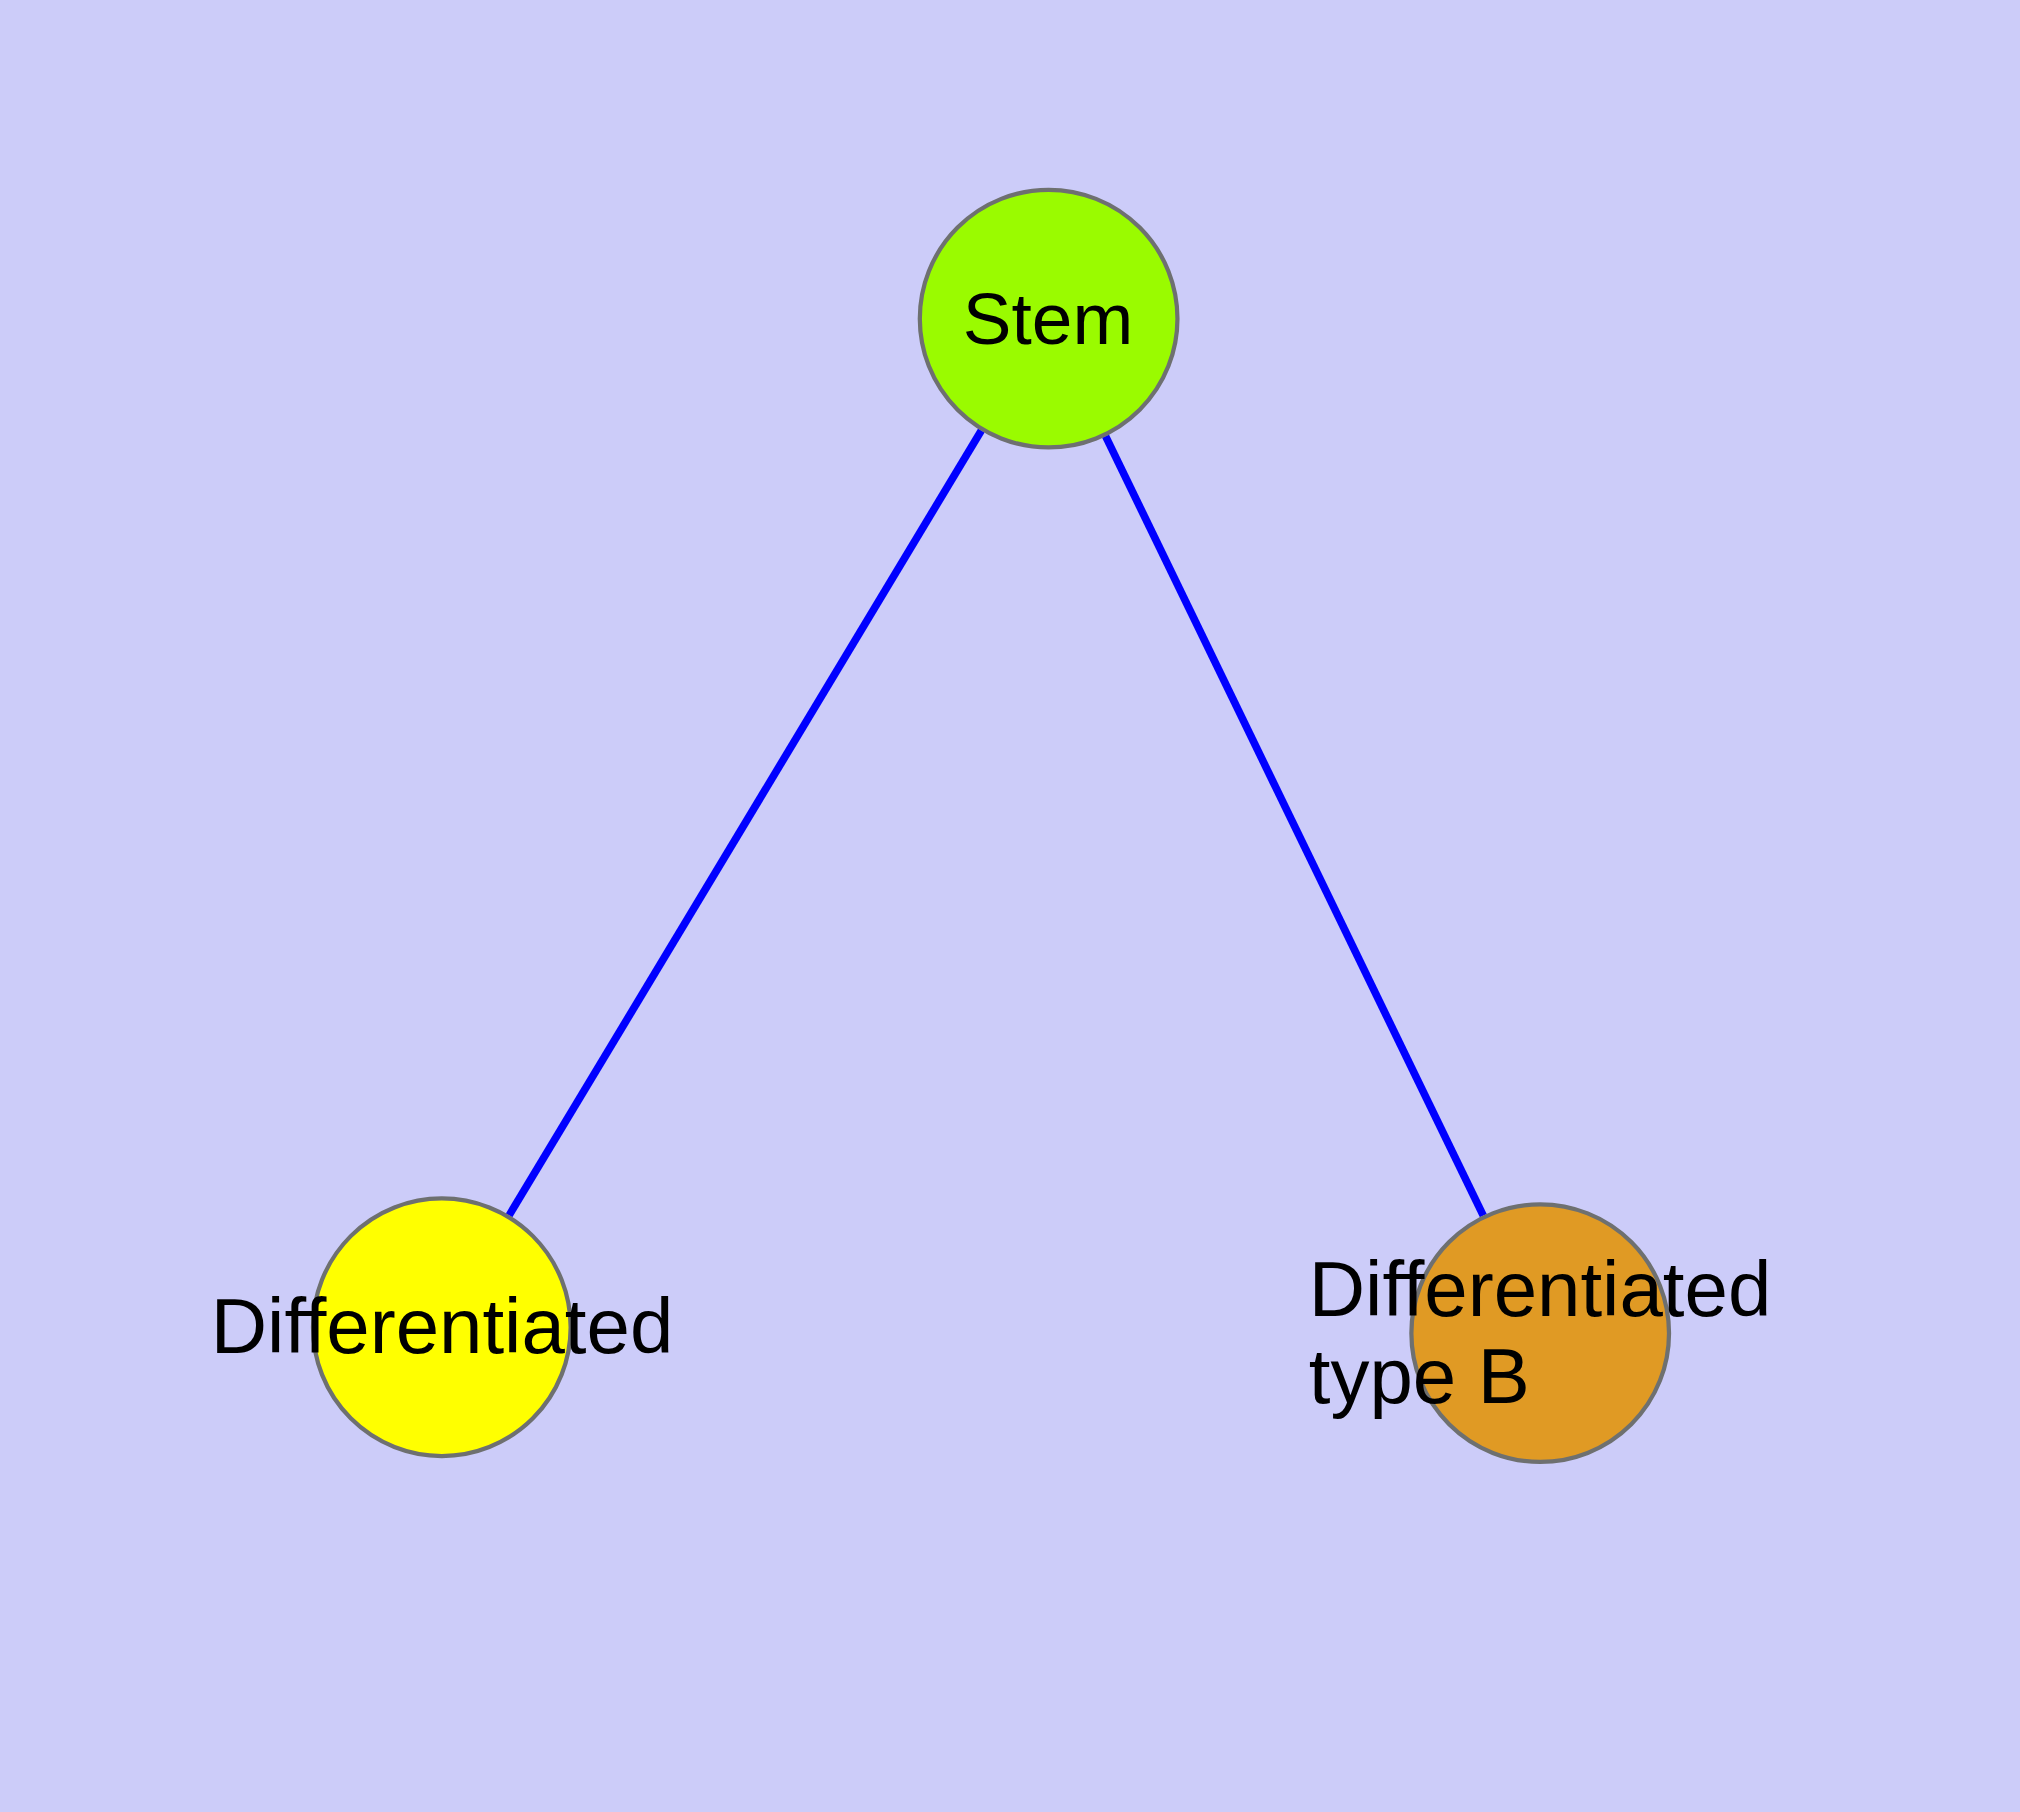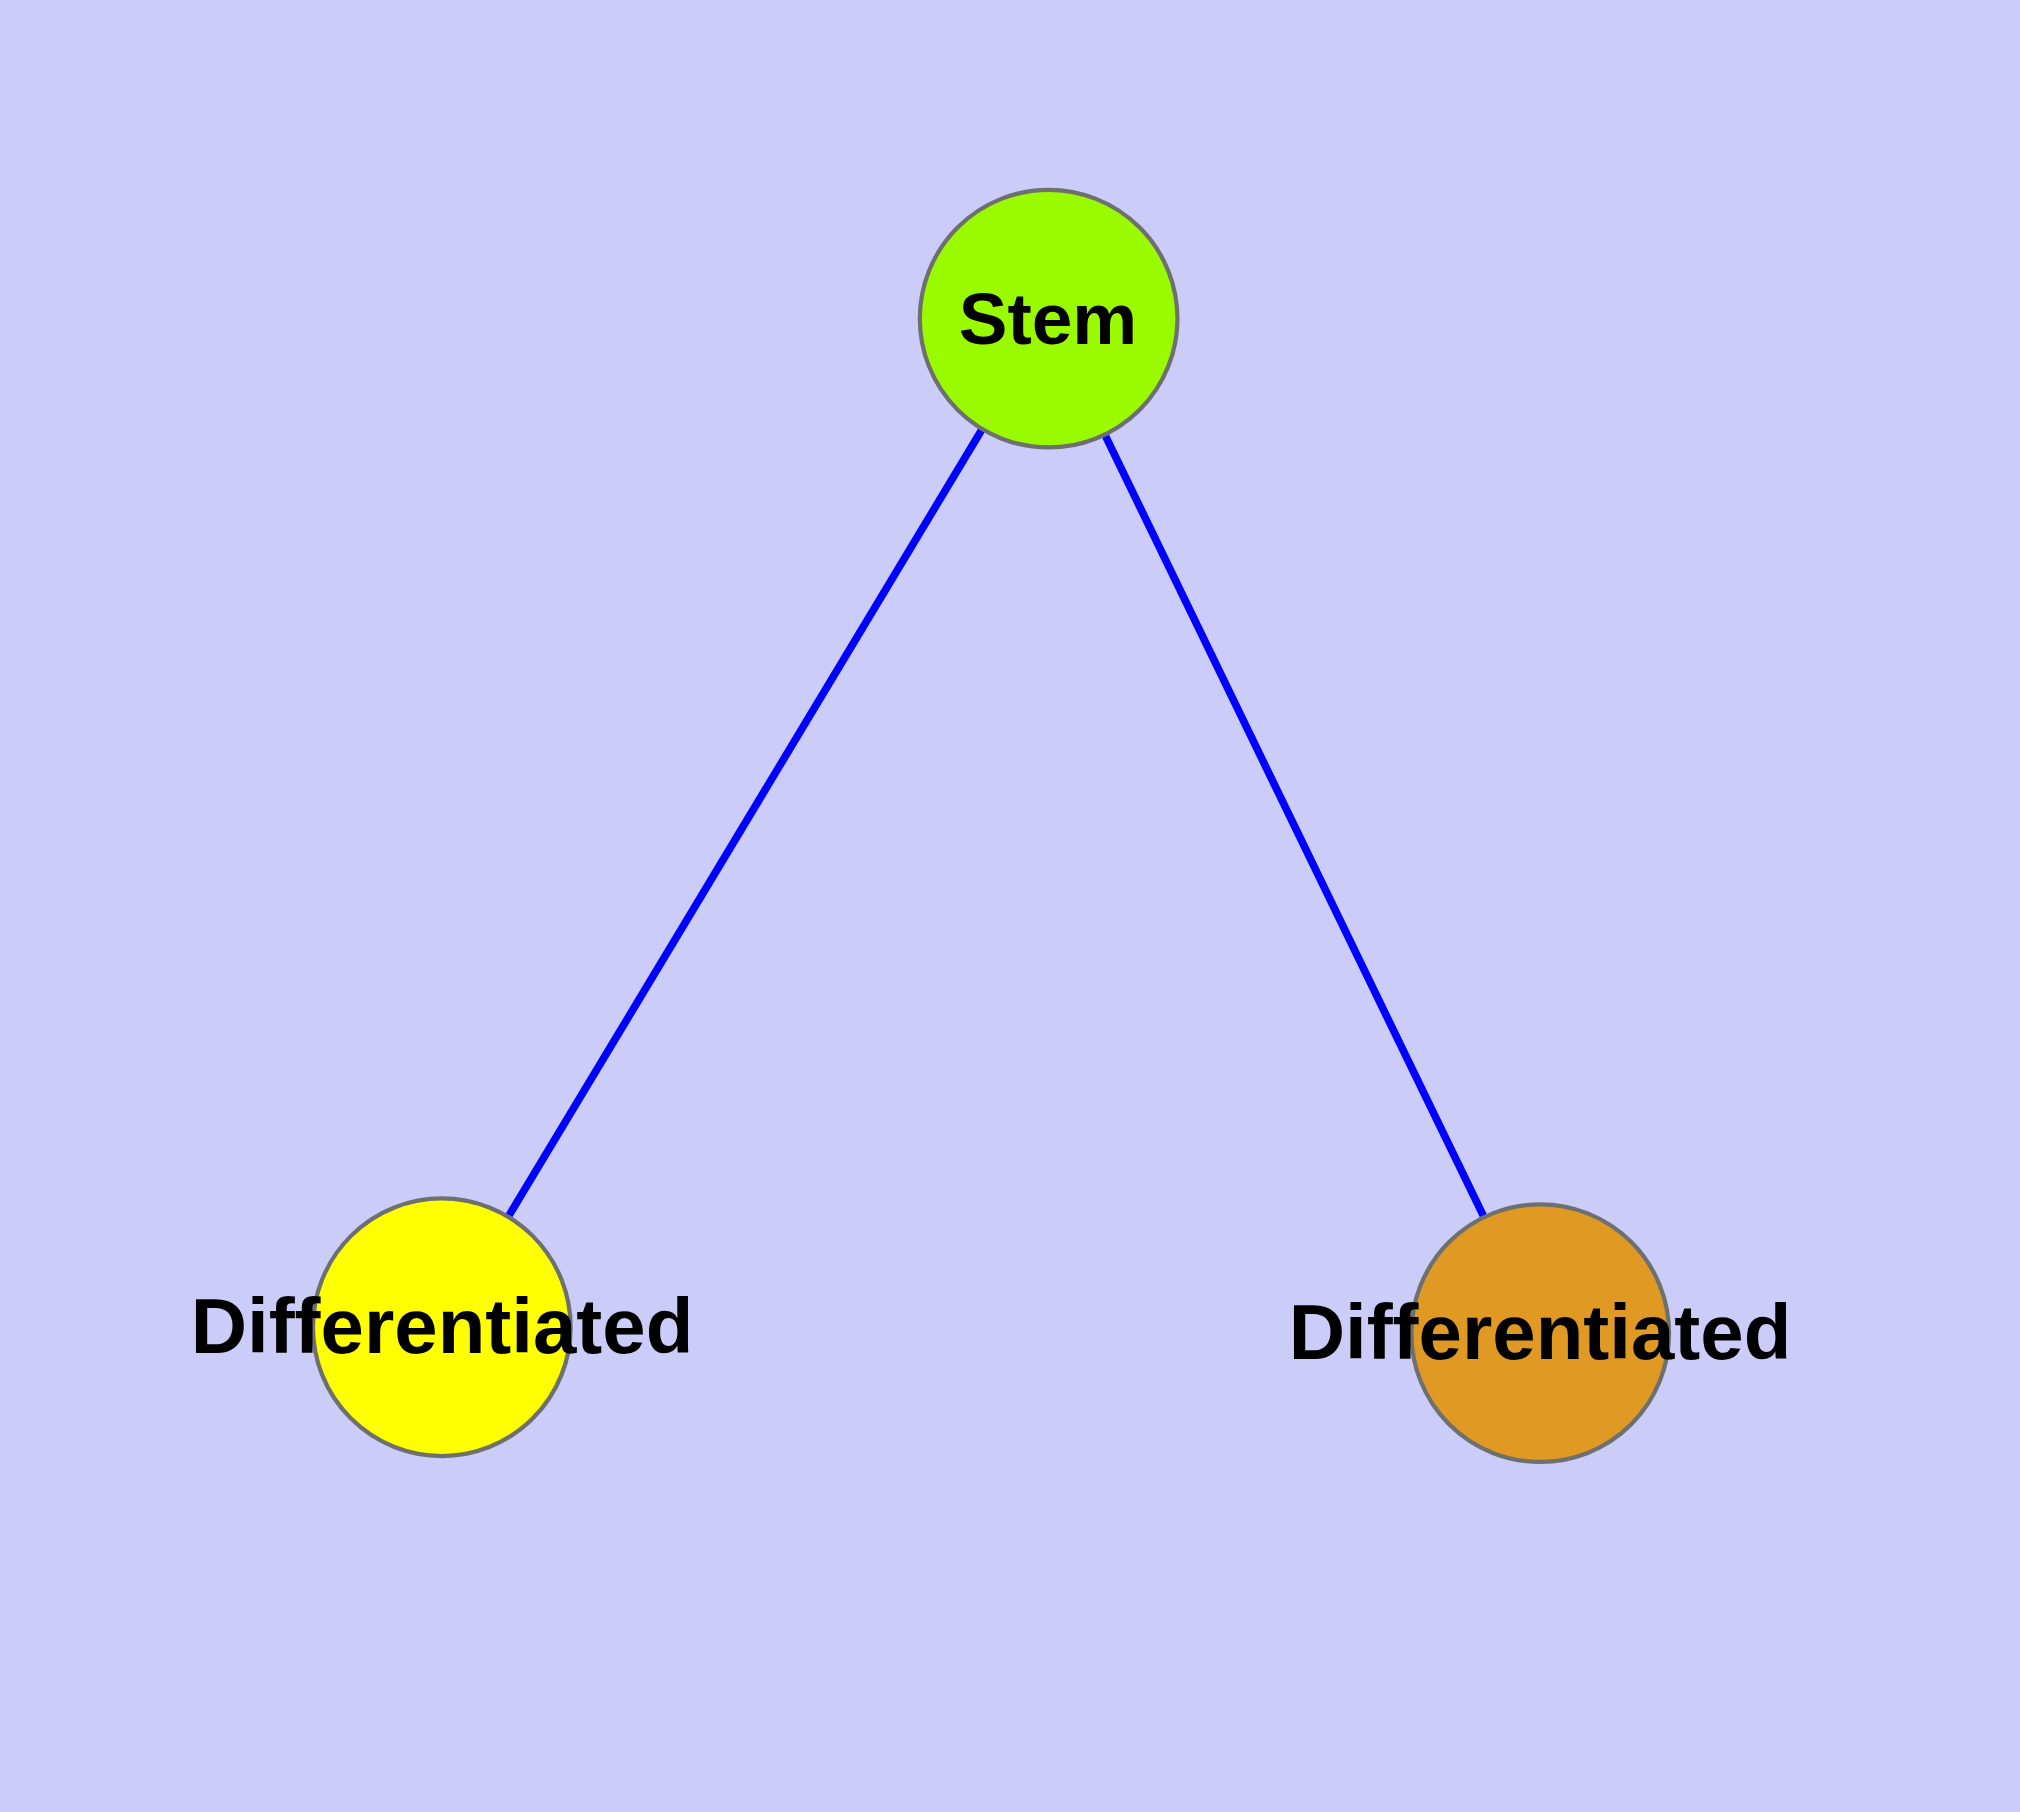--- a/index.html
+++ b/index.html
@@ -23,21 +23,21 @@
   }
   #graph-svg {
     position: absolute;
     left: 0;
     top: 0;
     width: 2021px;
     height: 1812px;
   }
   .node-label {
     position: absolute;
-    font-weight: bold;
+    font-weight: normal;
     color: #000000;
     line-height: 1.12;
     white-space: nowrap;
     pointer-events: none;
     transform: translate(-50%, -50%);
   }
   .label-stem {
     font-size: 73px;
   }
   .label-leaf {
@@ -65,17 +65,18 @@
 
   <div id="label-layer">
       <div class="node-label label-stem" style="left: 1048px; top: 319px; font-size: 73px; color: rgb(0, 0, 0);">
         <div>Stem</div>
       </div>
       <div class="node-label label-leaf" style="left: 442px; top: 1327px; font-size: 78px; color: rgb(0, 0, 0);">
         <div>Differentiated</div>
       </div>
       <div class="node-label label-leaf" style="left: 1540px; top: 1333px; font-size: 78px; color: rgb(0, 0, 0);">
         <div>Differentiated</div>
+        <div>type B</div>
       </div>
     </div>
 
 </div>
 
 
 </body></html>

